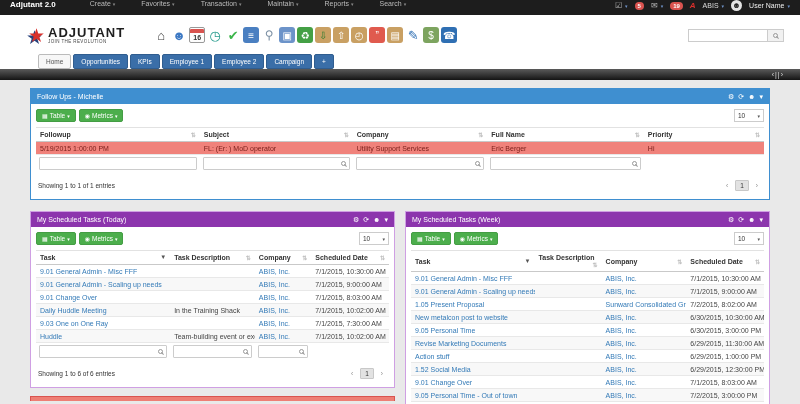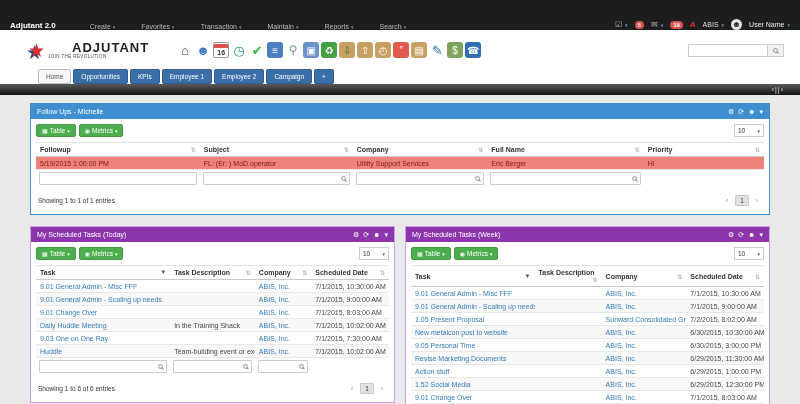--- a/index.html
+++ b/index.html
@@ -1,41 +1,41 @@
 <!DOCTYPE html>
 <html><head>
 <meta charset="utf-8">
 <style>
   * { box-sizing: border-box; margin: 0; padding: 0; }
   html,body { width:800px; height:404px; overflow:hidden; background:#e9e9e9;
     font-family:"Liberation Sans", sans-serif; }
 
   
-  .topnav { height:30px; background:#1d1d1d; display:flex; align-items:flex-end;
+  .topnav { height:15px; background:#1d1d1d; display:flex; align-items:flex-start;
     padding:0 10px; color:#bbb; font-size:7px; }
   .brand { color:#fff; font-weight:bold; font-size:8px; margin-right:34px; }
   .menu { margin-right:26px; cursor:pointer; white-space:nowrap; }
   .menu .crt { font-size:5px; color:#888; margin-left:2px; }
   .tn-right { margin-left:auto; display:flex; align-items:center; gap:7px; }
   .tn-ic { color:#b5b5b5; font-size:8px; }
   .tn-caret { font-size:5px; color:#6f93c9; margin-left:-4px; }
   .tn-badge { background:#d9534f; color:#fff; border-radius:6px; font-size:6px;
     padding:0 3px; line-height:8px; font-weight:bold; }
   .org-mark { color:#d9302c; font-weight:bold; font-style:italic; font-size:8px; }
   .org-label { color:#ddd; font-size:7px; }
   .avatar { width:11px; height:11px; border-radius:50%; background:#e4e4e4;
     color:#222; font-size:8px; line-height:11px; text-align:center; overflow:hidden; }
   .user-label { color:#eee; font-size:7px; }
 
   
   .band { background:#fff; padding:4px 10px 0 10px; }
   .band-top { display:flex; align-items:center; height:32px; }
   .logo { display:flex; align-items:center; margin-left:18px; }
   .logo-star { font-size:19px; color:#d9302c; text-shadow:-2px 2px 0 #27427c; margin-right:3px; }
-  .logo-txt .t1 { font-size:13px; font-weight:bold; color:#1e1e1e; letter-spacing:1px; line-height:12px;margin-left:24px;}
+  .logo-txt .t1 { font-size:13px; font-weight:bold; color:#1e1e1e; letter-spacing:1px; line-height:12px;}
   .logo-txt .t2 { font-size:4.5px; color:#444; letter-spacing:.4px; }
   .app-icons { display:flex; align-items:center; gap:2px; margin-left:28px; }
   .app-icons span { width:16px; height:16px; border-radius:3px; display:inline-flex;
     align-items:center; justify-content:center; font-size:10px; cursor:pointer; }
   .app-icons .cal { background:#fdfdfd; border:1px solid #999; flex-direction:column; border-radius:2px;}
   .app-icons .cal i { display:block; width:100%; height:4px; background:#d9534f; border-radius:1px 1px 0 0;}
   .app-icons .cal b { display:block; width:100%; font-size:7px; text-align:center; color:#333; line-height:9px;}
   .hsearch { margin-left:auto; display:flex; align-items:center; margin-right:6px;}
   .hsearch input { width:80px; height:13px; border:1px solid #ccc; font-size:7px; padding:0 3px;}
   .hsearch .btn { width:16px; height:13px; border:1px solid #ccc; border-left:none;

